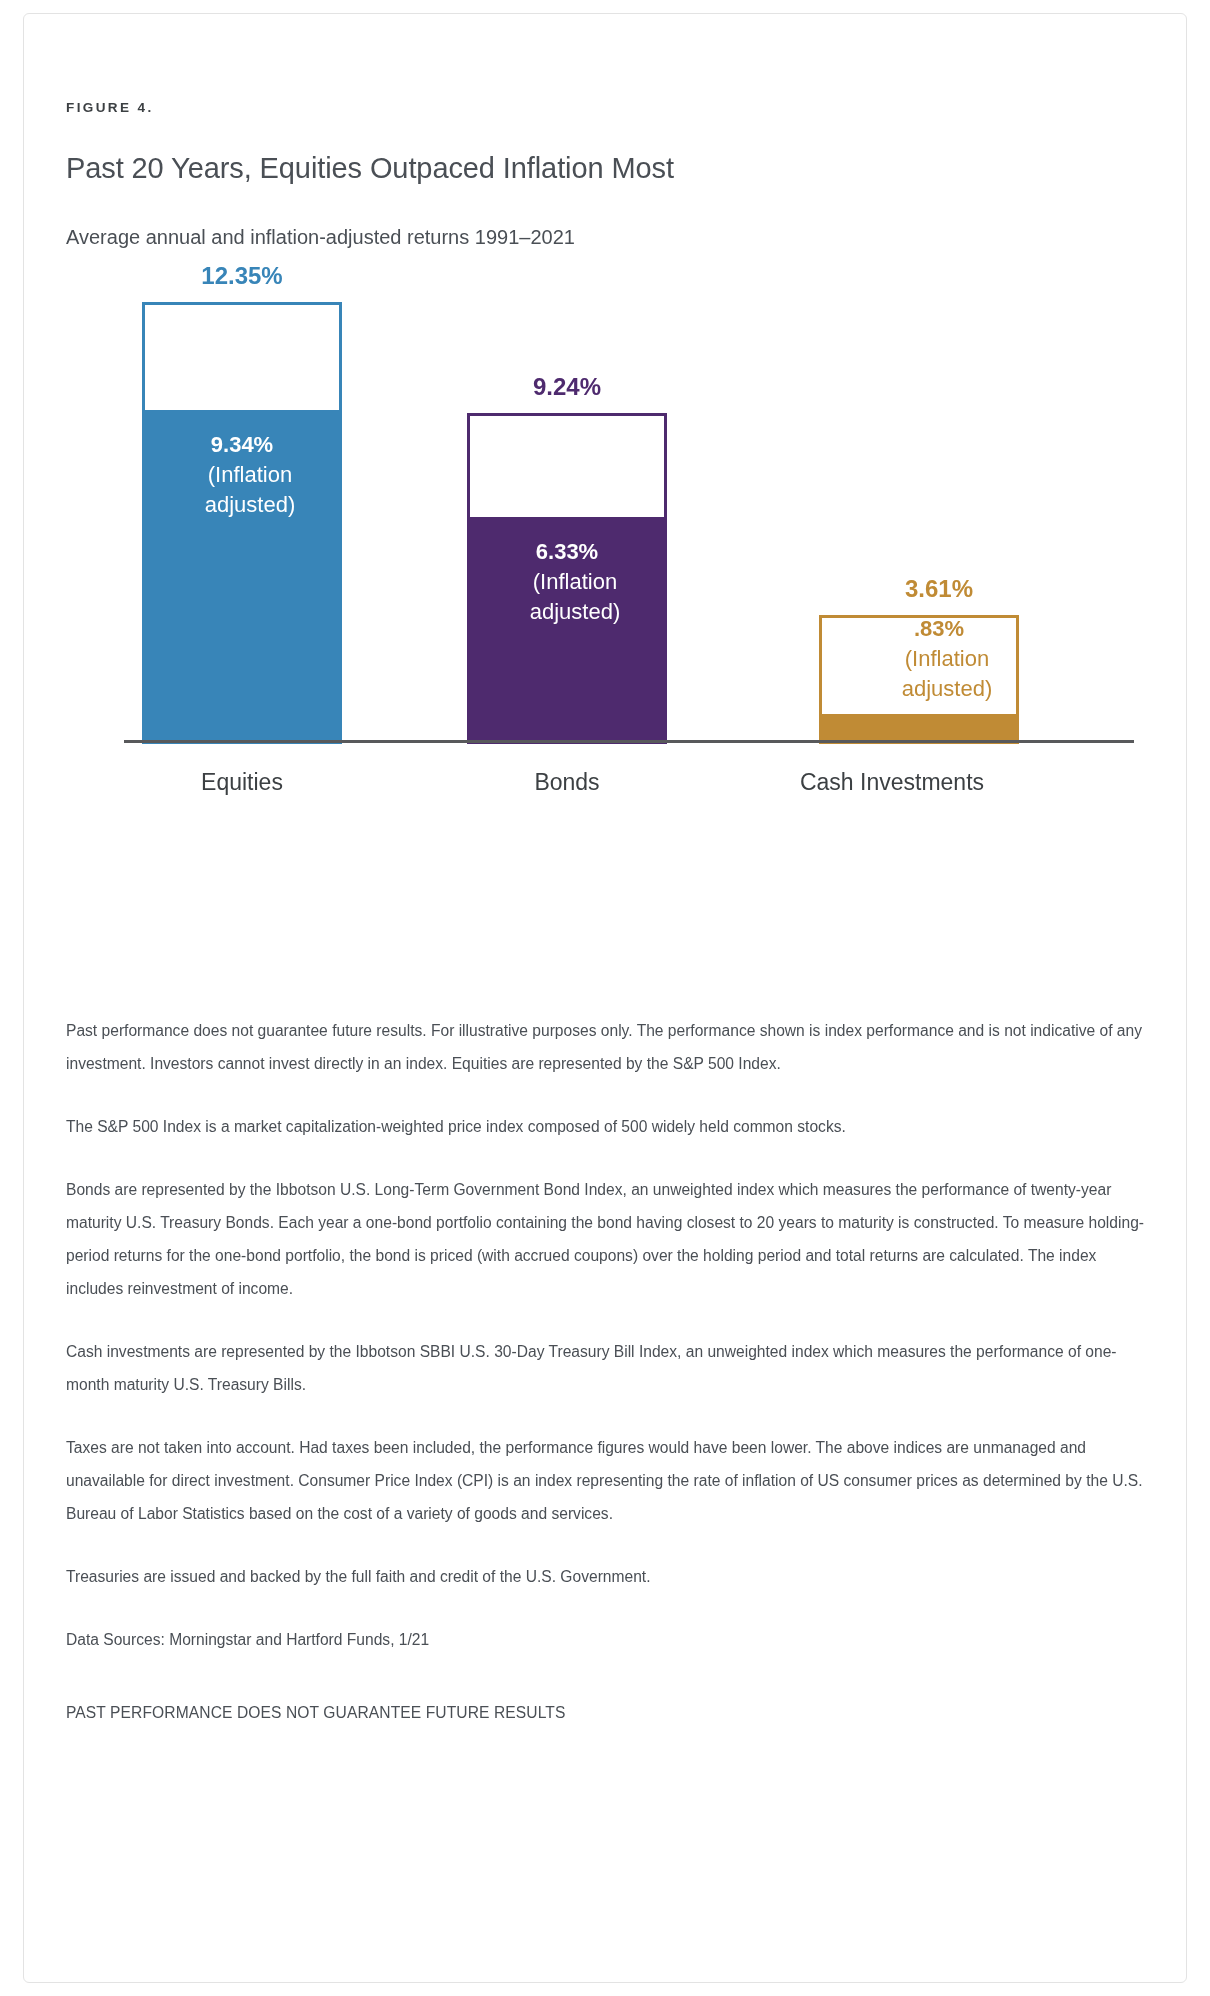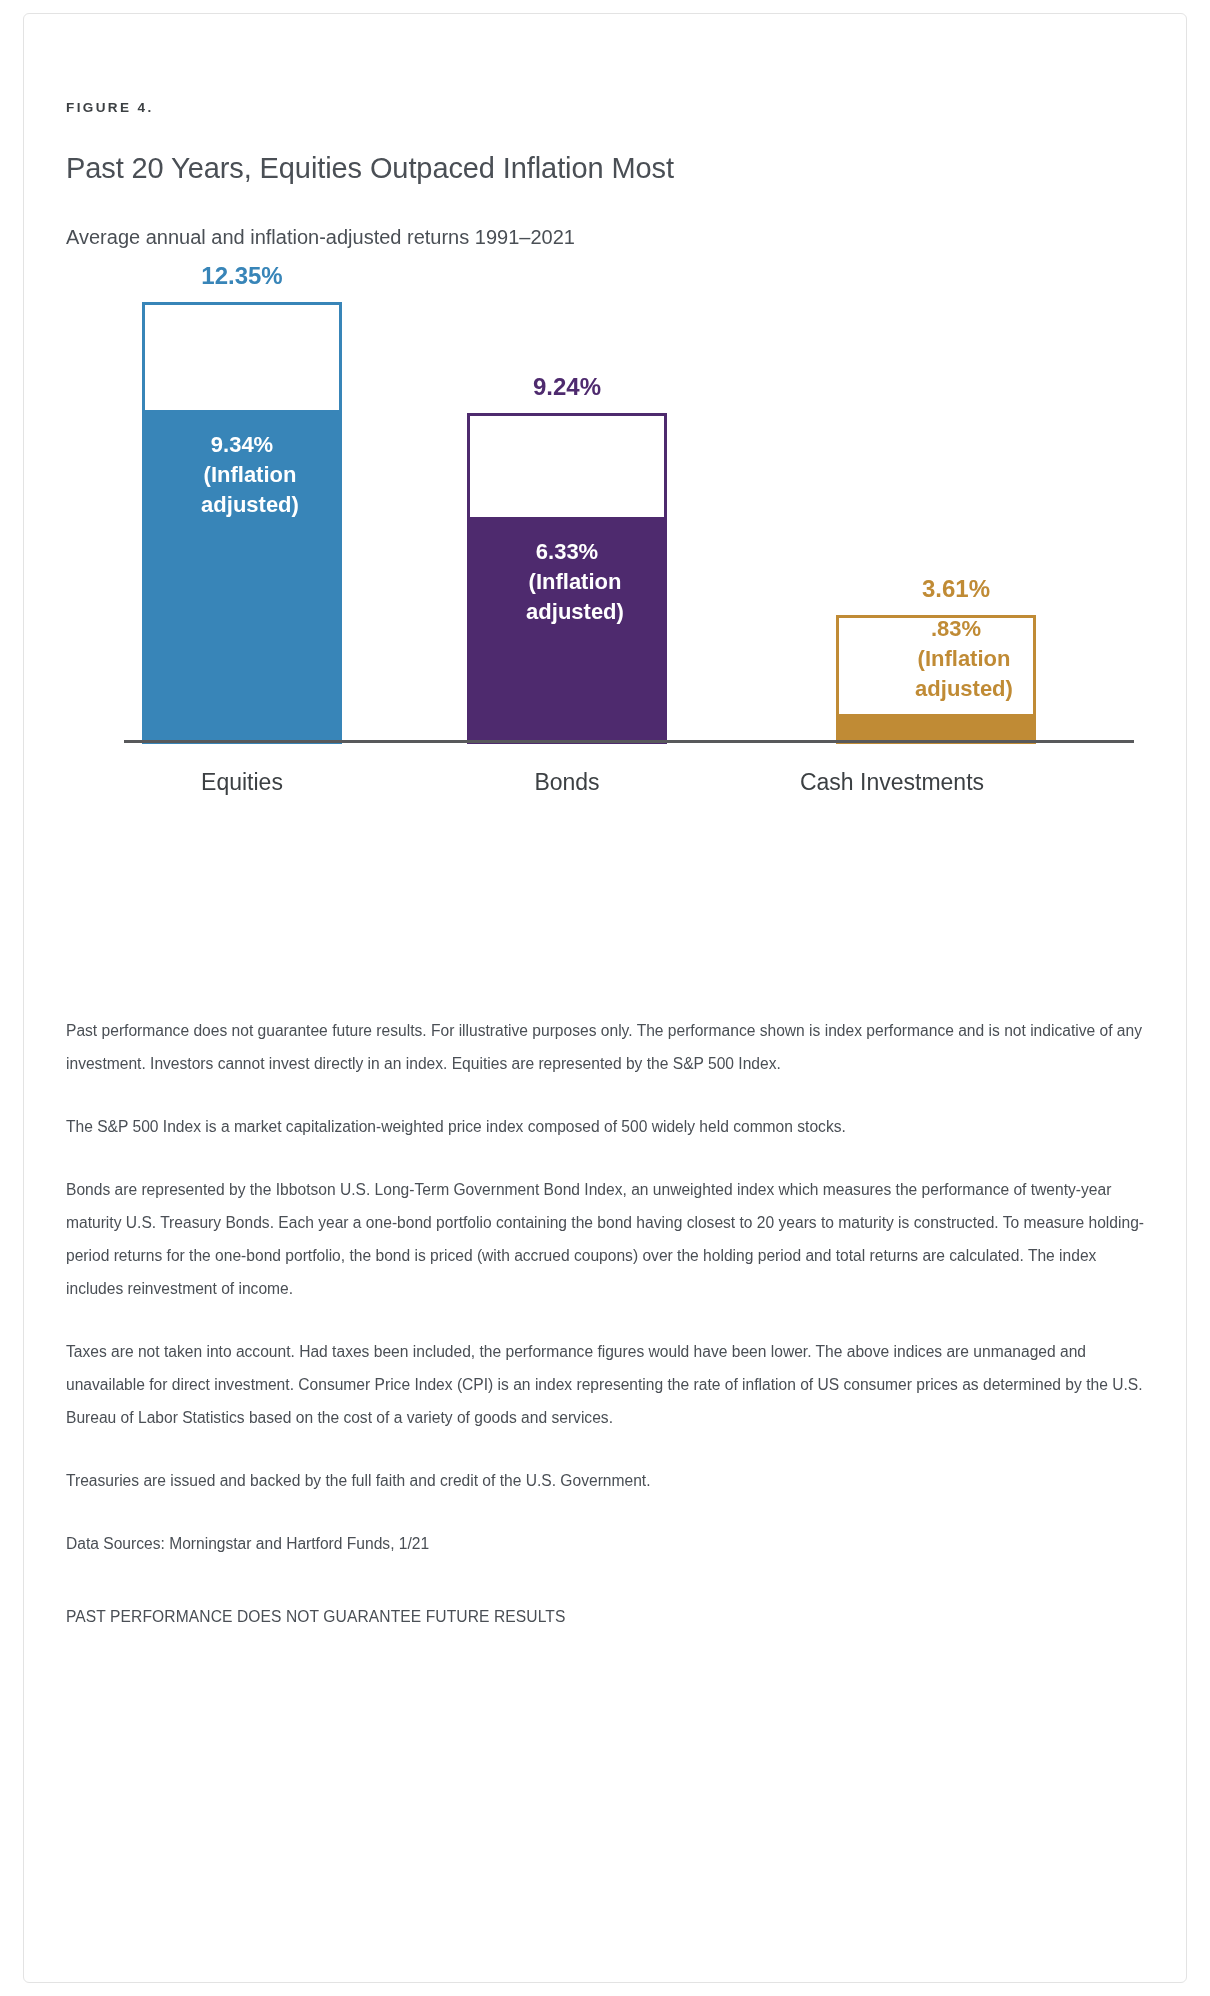--- a/index.html
+++ b/index.html
@@ -71,21 +71,21 @@
   }
   .bar-inner-label{
     position:absolute;
     left:0;width:100%;
     text-align:center;
     font-size:22px;
     line-height:30px;
     white-space:nowrap;
   }
   .bar-inner-label .pct{font-weight:bold;display:block;}
-  .bar-inner-label .sub{font-weight:700;display:block;padding-left:16px;}
+  .bar-inner-label .sub{font-weight:400;display:block;padding-left:16px;}
   .cat-label{
     position:absolute;
     text-align:center;
     font-size:23px;color:#3c4043;
     white-space:nowrap;
   }
 
   
   .notes{
     position:absolute;
@@ -133,21 +133,21 @@
           <div class="bar-group" style="left: 401px; width: 200px; height: 345px;">
             <div class="bar-outline" style="width: 200px; height: 330.792px; border: 3px solid rgb(78, 42, 110);"></div>
             <div class="bar-fill" style="width: 200px; height: 226.614px; background: rgb(78, 42, 110);"></div>
             <div class="bar-total-label" style="bottom: 342.792px; color: rgb(78, 42, 110);">9.24%</div>
             <div class="bar-inner-label" style="color: rgb(255, 255, 255); bottom: 116.614px;">
               <span class="pct">6.33%</span>
               <span class="sub">(Inflation</span>
               <span class="sub">adjusted)</span>
             </div>
           </div>
-          <div class="bar-group" style="left: 770px; width: 240px; height: 129.238px;">
+          <div class="bar-group" style="left: 753px; width: 240px; height: 129.238px;">
             <div class="bar-outline" style="width: 200px; height: 129.238px; border: 3px solid rgb(192, 139, 53);"></div>
             <div class="bar-fill" style="width: 200px; height: 29.714px; background: rgb(192, 139, 53);"></div>
             <div class="bar-total-label" style="bottom: 141.238px; color: rgb(192, 139, 53);">3.61%</div>
             <div class="bar-inner-label" style="color: rgb(192, 139, 53); bottom: 39.714px;">
               <span class="pct">.83%</span>
               <span class="sub">(Inflation</span>
               <span class="sub">adjusted)</span>
             </div>
           </div>
         </div>
@@ -156,20 +156,21 @@
           <div class="cat-label" style="left: 31px; width: 290px; top: 485px;">Equities</div>
           <div class="cat-label" style="left: 356px; width: 290px; top: 485px;">Bonds</div>
           <div class="cat-label" style="left: 681px; width: 290px; top: 485px;">Cash Investments</div>
         </div>
     </div>
 
     <div class="notes">
       <p>Past performance does not guarantee future results. For illustrative purposes only. The performance shown is index performance and is not indicative of any investment. Investors cannot invest directly in an index. Equities are represented by the S&amp;P 500 Index.</p>
       <p>The S&amp;P 500 Index is a market capitalization-weighted price index composed of 500 widely held common stocks.</p>
       <p>Bonds are represented by the Ibbotson U.S. Long-Term Government Bond Index, an unweighted index which measures the performance of twenty-year maturity U.S. Treasury Bonds. Each year a one-bond portfolio containing the bond having closest to 20 years to maturity is constructed. To measure holding-period returns for the one-bond portfolio, the bond is priced (with accrued coupons) over the holding period and total returns are calculated. The index includes reinvestment of income.</p>
+      <p>Cash investments are represented by the Ibbotson SBBI U.S. 30-Day Treasury Bill Index, an unweighted index which measures the performance of one-month maturity U.S. Treasury Bills.</p>
       <p>Taxes are not taken into account. Had taxes been included, the performance figures would have been lower. The above indices are unmanaged and unavailable for direct investment. Consumer Price Index (CPI) is an index representing the rate of inflation of US consumer prices as determined by the U.S. Bureau of Labor Statistics based on the cost of a variety of goods and services.</p>
       <p>Treasuries are issued and backed by the full faith and credit of the U.S. Government.</p>
       <p class="src">Data Sources: Morningstar and Hartford Funds, 1/21</p>
       <p class="caps">PAST PERFORMANCE DOES NOT GUARANTEE FUTURE RESULTS</p>
     </div>
 
   </div>
 </div>
 
 </body></html>

